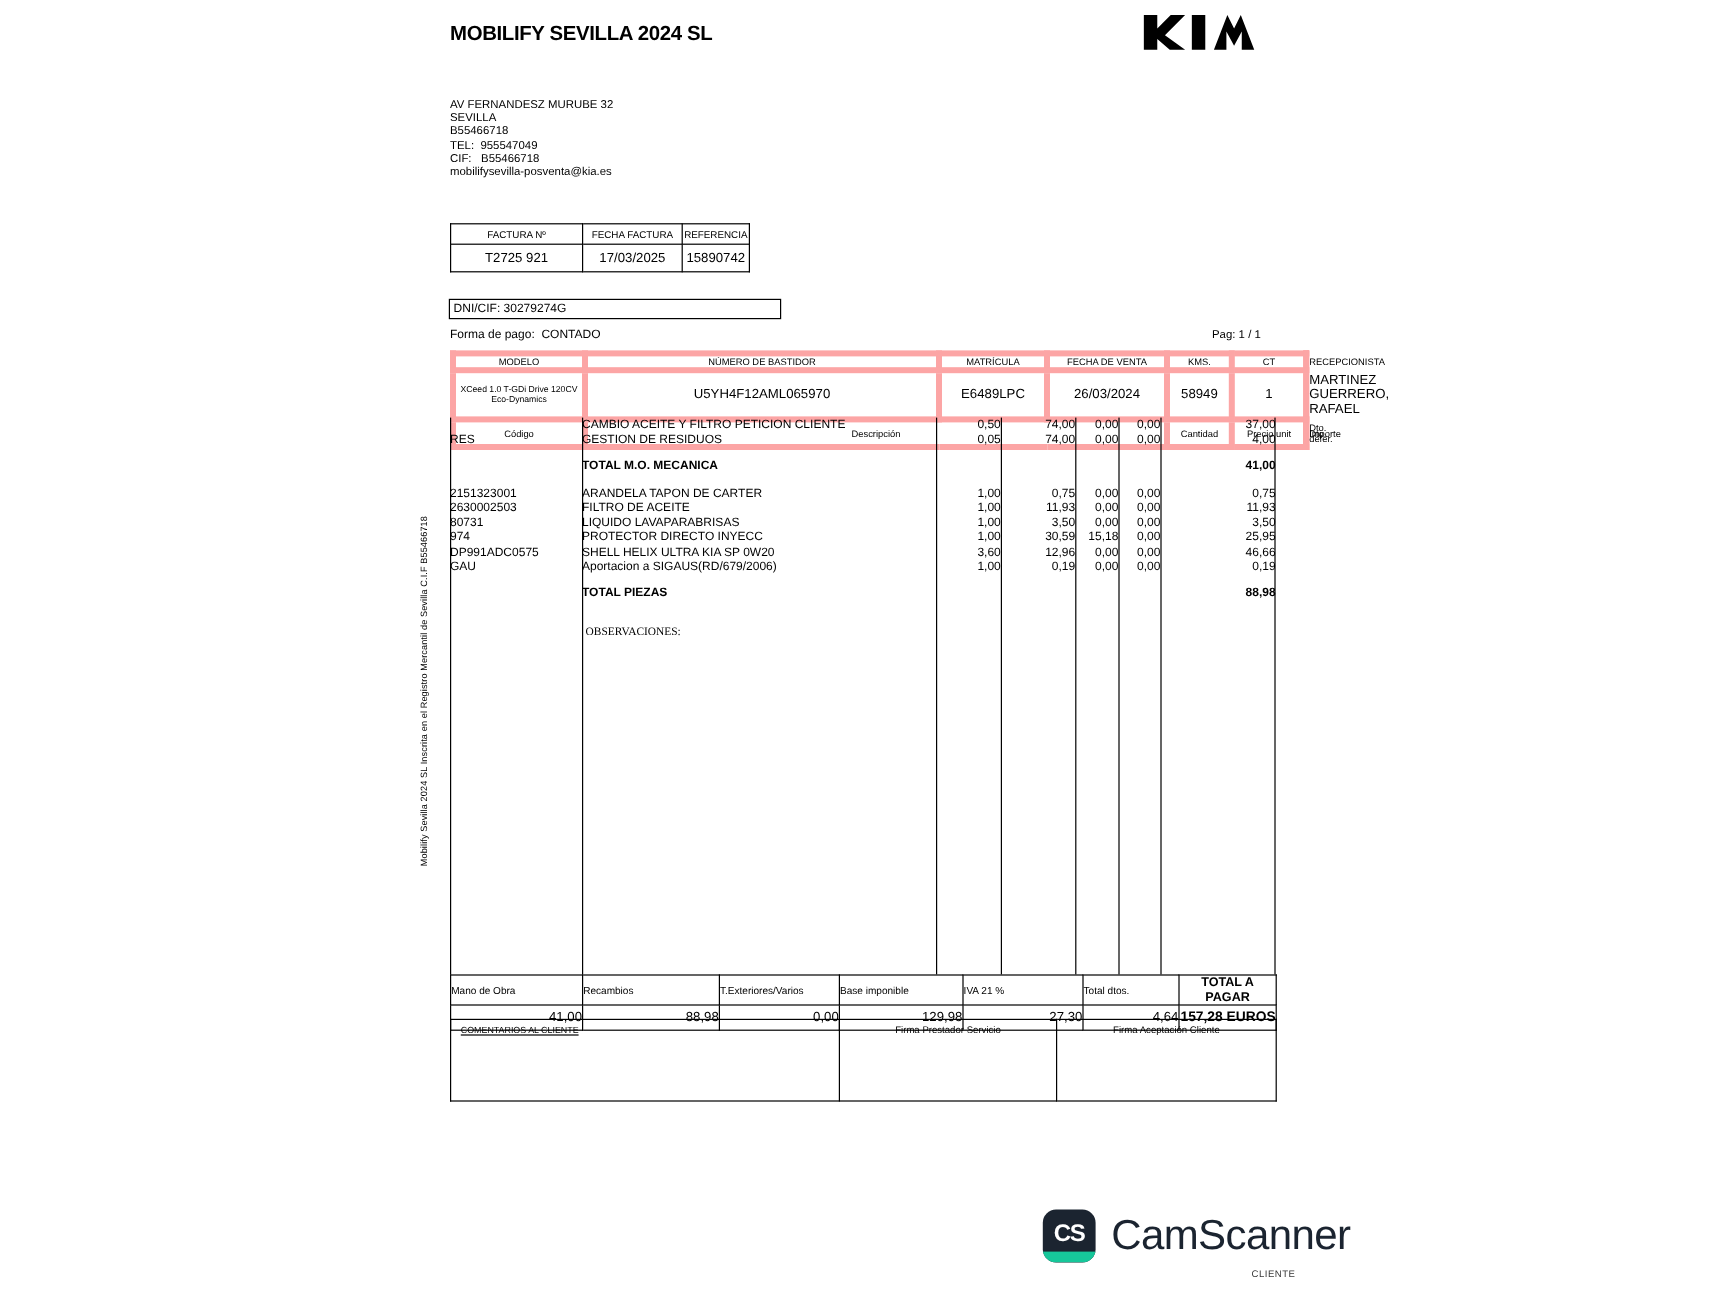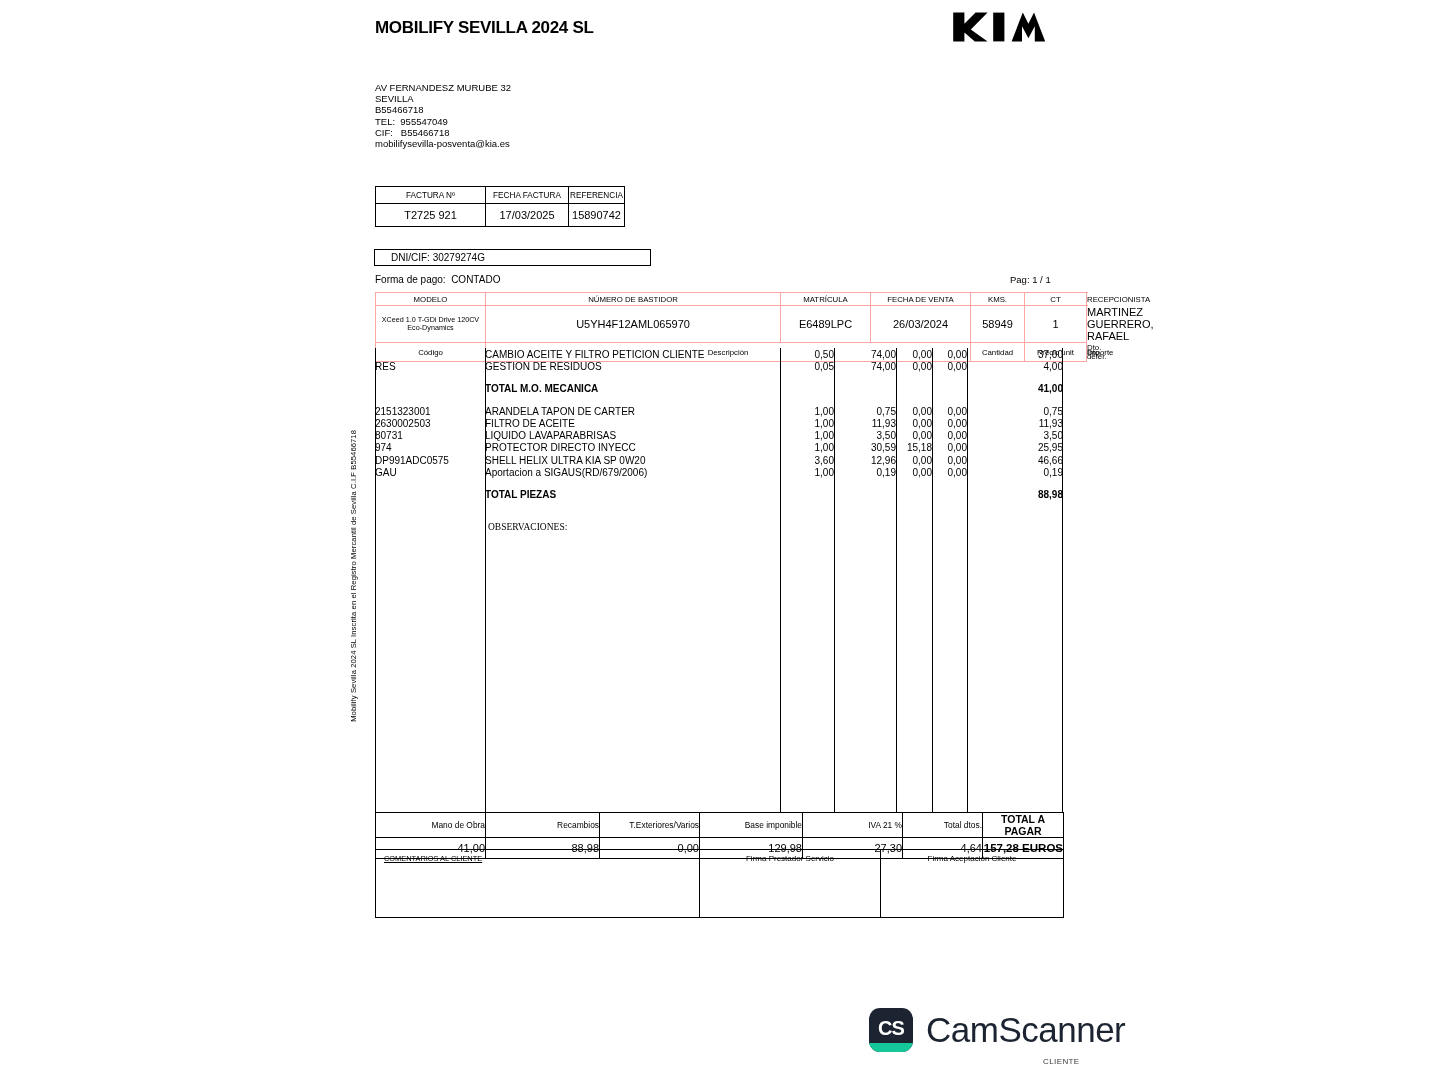--- a/index.html
+++ b/index.html
@@ -30,38 +30,38 @@
   }
   .inv-table td { border: 1px solid #000; text-align: center; padding: 0; }
   .inv-table .lbl { font-size: 8.2px; height: 17px; vertical-align: middle; }
   .inv-table .val { font-size: 11px; height: 23px; vertical-align: middle; }
   .c-fact { width: 110px; } .c-fech { width: 83px; } .c-ref { width: 56px; }
 
   
   .dni-box {
     position: absolute; left: 374px; top: 249px;
     width: 277px; height: 17px; border: 1px solid #000;
-    font-size: 10px; padding-left: 16px; line-height: 16px; white-space: pre;
+    font-size: 10px; padding-left: 3px; line-height: 16px; white-space: pre;
   }
   .pago { position: absolute; left: 375px; top: 274px; font-size: 10px; white-space: pre; }
   .pag-num { position: absolute; left: 1010px; top: 274px; font-size: 9.5px; }
 
   
   .vertical-legal {
     position: absolute; left: 349px; top: 430px;
     transform-origin: left top; transform: rotate(-90deg) translate(-100%, 0);
     font-size: 7.6px; white-space: nowrap; letter-spacing: 0.1px;
   }
 
   
   .main-table {
     position: absolute; left: 375px; top: 292px;
     width: 688px; border-collapse: collapse; table-layout: fixed;
   }
-  .main-table td { border: 1px solid #fca5a5; padding: 0; vertical-align: middle; }
+  .main-table td { border: 5px solid #fca5a5; padding: 0; vertical-align: middle; }
   .th-cell { font-size: 7.8px; text-align: center; height: 13px; }
   .veh-cell { font-size: 11px; text-align: center; height: 21px; }
   .veh-model { font-size: 7.2px; line-height: 8.4px; text-align: center; }
 
   
   .w-cod { width: 110px; } .w-desc { width: 295px; } .w-cant { width: 54px; }
   .w-pre { width: 62px; } .w-dto { width: 36px; } .w-dtod { width: 35px; }
   .w-imp { width: 96px; margin-left: 48px; }
 
   
@@ -88,21 +88,21 @@
     position: absolute; left: 113px; top: 174px;
     font-size: 9.5px; font-family: "Liberation Serif", serif; text-align: center;
   }
 
   
   .tot-table {
     position: absolute; left: 375px; top: 812px;
     width: 688px; border-collapse: collapse; table-layout: fixed;
   }
   .tot-table td { border: 1px solid #000; padding: 0; vertical-align: middle; }
-  .tot-h { font-size: 8.4px; text-align: right; height: 15px; }
+  .tot-h { font-size: 8.4px; text-align: left; height: 15px; }
   .tot-v { font-size: 11px; text-align: right; padding-right: 7px; height: 21px; }
   .tot-strong { font-weight: bold; font-size: 10.5px; text-align: center; }
   .tot-strong-v { font-weight: bold; font-size: 11.5px; text-align: right; padding-right: 7px; margin-left: 12px; }
   .wt1 { width: 110px; } .wt2 { width: 114px; } .wt3 { width: 100px; }
   .wt4 { width: 103px; } .wt5 { width: 100px; } .wt6 { width: 80px; } .wt7 { width: 81px; }
 
   
   .sig-table {
     position: absolute; left: 375px; top: 849px;
     width: 688px; border-collapse: collapse; table-layout: fixed;

